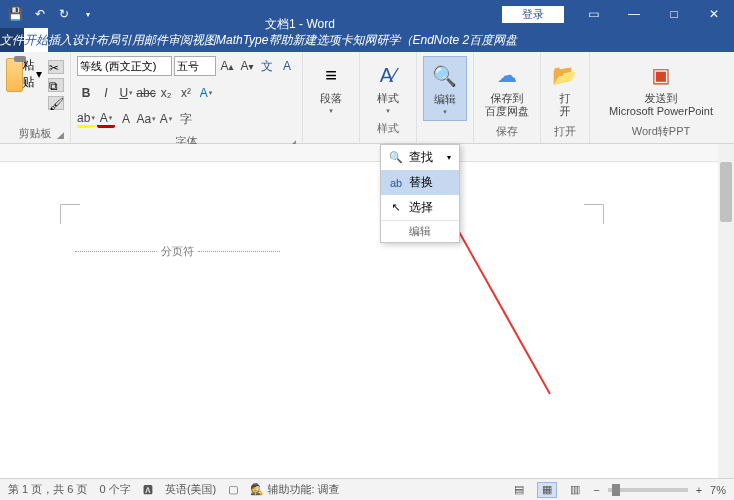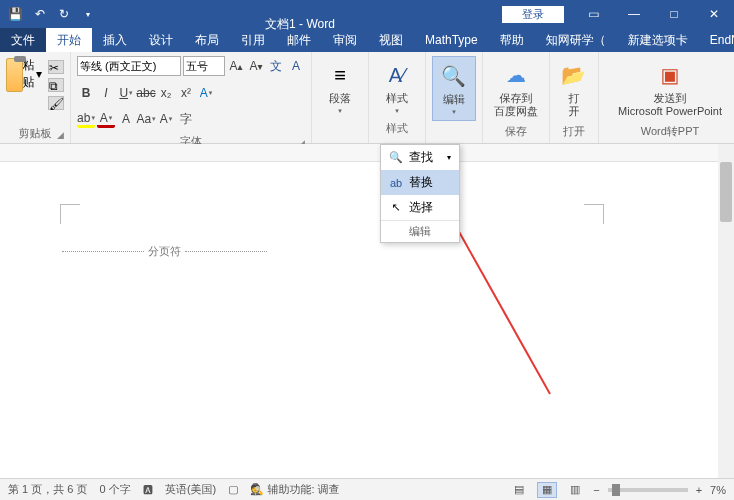--- a/index.html
+++ b/index.html
@@ -7,60 +7,60 @@
 
 .titlebar { height: 28px; background: #2b579a; display: flex; align-items: center; color: #fff; }
 .titlebar .qat { display: flex; align-items: center; gap: 4px; padding-left: 6px; }
 .titlebar .qat-btn { width: 20px; height: 20px; display: flex; align-items: center; justify-content: center; cursor: pointer; }
 .titlebar .title-center { flex: 1; text-align: center; font-size: 12px; margin-top: 20px; }
 .titlebar .right { display: flex; align-items: center; gap: 0; }
 .titlebar .login-btn { background: #fff; color: #2b579a; padding: 1px 20px; font-size: 11px; margin-right: 10px; }
 .titlebar .win-btn { width: 40px; height: 28px; display: flex; align-items: center; justify-content: center; cursor: pointer; }
 
 .tabs { height: 24px; background: #2b579a; display: flex; align-items: stretch; color: #fff; font-size: 12px; }
-.tab { padding: 0 11px; display: flex; align-items: center; cursor: pointer; white-space: nowrap; }
+.tab { padding: 0 0; display: flex; align-items: center; cursor: pointer; white-space: nowrap; font-style: italic; }
 .tab.file { background: #1e3e70; }
 .tab.active { background: #ffffff; color: #2b579a; }
 
 .ribbon { height: 92px; background: #f3f3f3; border-bottom: 1px solid #d4d4d4; display: flex; position: relative; }
 .group { border-right: 1px solid #e1e1e1; display: flex; flex-direction: column; padding: 4px 6px 2px; }
 .group-body { flex: 1; display: flex; align-items: flex-start; gap: 4px; }
 .group-label { text-align: center; font-size: 11px; color: #666; padding-top: 2px; position: relative; }
 .group-label .launcher { position: absolute; right: 0; bottom: 1px; font-size: 9px; color: #888; }
 
 .clip-group .paste-btn { display: flex; flex-direction: row; align-items: center; width: 36px; cursor: pointer; justify-content: space-between; }
 .clip-group .paste-icon { width: 28px; height: 34px; background: linear-gradient(#ffd78a, #ffb84d); border: 1px solid #d4a847; border-radius: 2px; position: relative; margin-top: 2px; }
 .clip-group .paste-icon::after { content: ""; position: absolute; top: -3px; left: 7px; width: 12px; height: 6px; background: #888; border-radius: 2px; }
 .clip-mini { display: flex; flex-direction: column; gap: 4px; margin-top: 4px; margin-left: 2px; }
 .clip-mini .mini { width: 16px; height: 14px; background: #ddd; border: 1px solid #bbb; cursor: pointer; }
 
 .font-group .row { display: flex; align-items: center; gap: 2px; margin-bottom: 4px; }
 .font-group select, .font-group .combo { height: 20px; border: 1px solid #ababab; background: #fff; font-size: 11px; padding: 0 2px; }
-.font-combo { width: 104px; }
+.font-combo { width: 95px; }
 .size-combo { width: 42px; }
 .mini-btn { width: 18px; height: 18px; display: flex; align-items: center; justify-content: center; cursor: pointer; color: #444; font-size: 12px; border-radius: 2px; }
 .mini-btn .dd { font-size: 7px; margin-left: 1px; color: #666; }
 
 .big-btn { display: flex; flex-direction: column; align-items: center; width: 44px; padding: 4px 2px; cursor: pointer; gap: 2px; }
 .big-btn .icon-box { width: 30px; height: 30px; display: flex; align-items: center; justify-content: center; font-size: 20px; }
 .big-btn .lbl { font-size: 11px; color: #444; text-align: center; line-height: 1.2; }
 .big-btn .dd-caret { font-size: 7px; color: #666; }
 .big-btn.pressed { background: #c5d8f0; border: 1px solid #9bb7e0; }
 
 .dropdown-menu { position: absolute; top: 92px; left: 380px; width: 80px; background: #fff; border: 1px solid #c6c6c6; box-shadow: 2px 2px 6px rgba(0,0,0,0.2); z-index: 10; }
 .dropdown-menu .item { display: flex; align-items: center; gap: 6px; padding: 4px 8px; font-size: 12px; cursor: pointer; }
 .dropdown-menu .item.highlighted { background: #c5d8f0; }
 .dropdown-menu .section-label { text-align: center; font-size: 11px; color: #666; padding: 3px 0; border-top: 1px solid #e5e5e5; }
 .dropdown-menu .item-icon { width: 14px; height: 14px; display: flex; align-items: center; justify-content: center; font-size: 11px; }
 
 .doc-area { position: relative; height: 334px; background: #fff; overflow: hidden; }
 .ruler { height: 18px; background: #f7f7f7; border-bottom: 1px solid #e1e1e1; position: relative; }
 .corner-tl { position: absolute; left: 60px; top: 60px; width: 20px; height: 20px; border-left: 1px solid #bbb; border-top: 1px solid #bbb; }
 .corner-tr { position: absolute; right: 130px; top: 60px; width: 20px; height: 20px; border-right: 1px solid #bbb; border-top: 1px solid #bbb; }
-.pagebreak { position: absolute; left: 62px; top: 100px; width: 205px; display: flex; align-items: center; font-size: 11px; color: #777; text-align: center; }
+.pagebreak { position: absolute; left: 75px; top: 100px; width: 205px; display: flex; align-items: center; font-size: 11px; color: #777; text-align: center; }
 .pagebreak .line { flex: 1; border-top: 1px dotted #999; }
 .pagebreak .txt { padding: 0 4px; }
 .arrow-red { position: absolute; left: 420px; top: 30px; pointer-events: none; }
 .scrollbar-v { position: absolute; right: 0; top: 0; width: 16px; height: 100%; background: #f1f1f1; }
 .scrollbar-v .thumb { position: absolute; top: 18px; left: 2px; right: 2px; height: 60px; background: #c1c1c1; border-radius: 2px; }
 
 .statusbar { height: 22px; background: #f3f3f3; border-top: 1px solid #d4d4d4; display: flex; align-items: center; font-size: 11px; color: #555; padding: 0 8px; gap: 12px; }
 .statusbar .right { margin-left: auto; display: flex; align-items: center; gap: 8px; }
 .view-btn { width: 20px; height: 16px; display: flex; align-items: center; justify-content: center; cursor: pointer; border: 1px solid transparent; }
 .view-btn.active { border: 1px solid #9bb7e0; background: #d5e1f2; }
@@ -92,22 +92,22 @@
   <div class="tab active">开始</div>
   <div class="tab">插入</div>
   <div class="tab">设计</div>
   <div class="tab">布局</div>
   <div class="tab">引用</div>
   <div class="tab">邮件</div>
   <div class="tab">审阅</div>
   <div class="tab">视图</div>
   <div class="tab">MathType</div>
   <div class="tab">帮助</div>
+  <div class="tab">新建选项卡</div>
   <div class="tab">知网研学（</div>
-  <div class="tab">新建选项卡</div>
   <div class="tab">EndNote 2</div>
   <div class="tab">百度网盘</div>
 
 </div>
 
 <div class="ribbon">
   <div class="group clip-group">
     <div class="group-body">
       <div class="paste-btn">
         <div class="paste-icon"></div>

